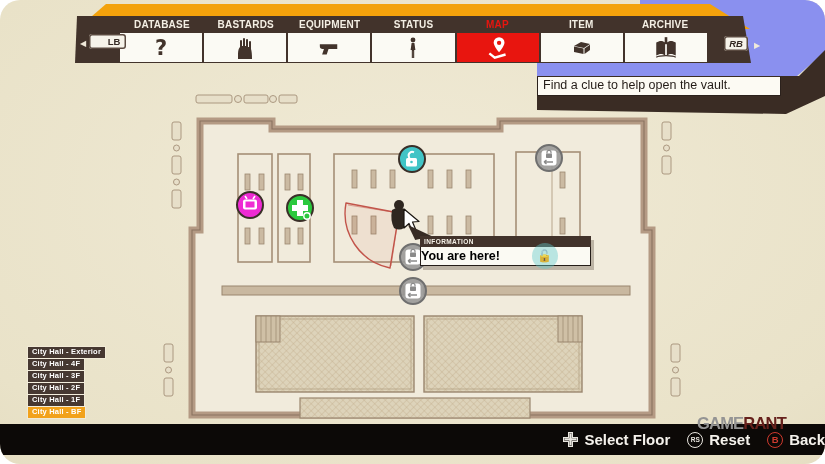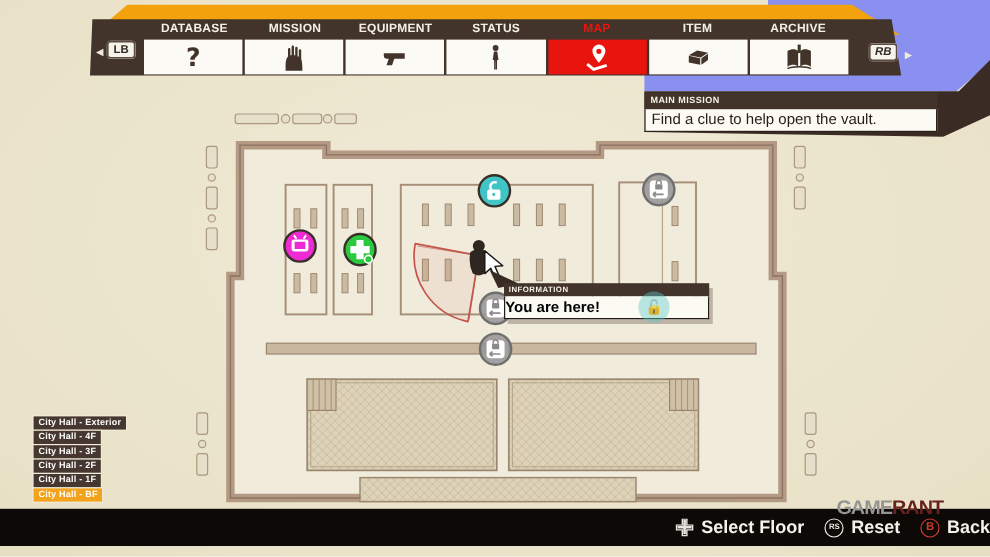--- a/index.html
+++ b/index.html
@@ -1,18 +1,18 @@
 <!DOCTYPE html>
 <html><head>
 <meta charset="utf-8">
 <style>
   html,body{margin:0;padding:0;}
   body{width:825px;height:464px;overflow:hidden;font-family:"Liberation Sans",sans-serif;}
   #stage{position:relative;width:825px;height:464px;overflow:hidden;
-    background:radial-gradient(120% 125% at 50% 42%, #f0ead6 0%, #e9e2c8 52%, #d9d0ae 100%);}
+    background:radial-gradient(120% 125% at 50% 42%, #f0ead6 0%, #e9e2c8 52%, #d9d0ae 100%);border-radius:20px;}
   
   #map-svg{position:absolute;left:0;top:0;z-index:1;}
   
   .hdr{position:absolute;z-index:5;}
   #hdr-svg{left:0;top:0;}
   #tab-strip{left:120px;top:33px;width:587px;height:29px;display:flex;gap:2px;background:#42332b;}
   .tab-cell{flex:1;background:#fbfaf4;display:flex;align-items:center;justify-content:center;color:#42332b;}
   .tab-cell.active{background:#e8150f;color:#fff;}
   #tab-labels{left:120px;top:19px;width:587px;height:13px;display:flex;}
   .tab-label{flex:1;text-align:center;font-size:10px;font-weight:800;color:#f4efe4;letter-spacing:.2px;}
@@ -211,21 +211,21 @@
 
   <svg class="hdr" id="hdr-svg" width="825" height="130" viewBox="0 0 825 130">
     <polygon points="640,0 825,0 825,52 797,76 537,76 537,62 640,62" fill="#8a90ef"></polygon>
     <polygon points="537,76 799,76 825,50 825,96 786,114 537,110" fill="#3a2c24"></polygon>
     <polygon points="106,4 710,4 750,29 77,29" fill="#f3a20c"></polygon>
     <polygon points="77,16 743,16 751,63 75,63" fill="#42332b"></polygon>
   </svg>
 
   <div class="hdr" id="tab-labels">
     <div class="tab-label">DATABASE</div>
-    <div class="tab-label">MISSION</div>
+    <div class="tab-label">BASTARDS</div>
     <div class="tab-label">EQUIPMENT</div>
     <div class="tab-label">STATUS</div>
     <div class="tab-label active">MAP</div>
     <div class="tab-label">ITEM</div>
     <div class="tab-label">ARCHIVE</div>
   </div>
 
   <div class="hdr" id="tab-strip">
     <div class="tab-cell">
       <svg width="24" height="26" viewBox="0 0 24 24">
@@ -265,26 +265,25 @@
       <svg width="26" height="26" viewBox="0 0 24 24">
         <rect x="10.8" y="2" width="2.4" height="6.5" fill="currentColor"></rect>
         <path fill="currentColor" d="M3,7 c3,-2 6,-2 8.2,0 v12 c-2.2,-2 -5.2,-2 -8.2,0 z"></path>
         <path fill="currentColor" d="M21,7 c-3,-2 -6,-2 -8.2,0 v12 c2.2,-2 5.2,-2 8.2,0 z"></path>
         <path fill="none" stroke="currentColor" stroke-width="1.2" d="M3,20.5 c3,-2 15,-2 18,0"></path>
       </svg>
     </div>
   </div>
 
   <div class="nav-arrow" style="left:80px;top:39px;">◀</div>
-  <div class="shoulder" style="left:89px;top:34px;">LB</div>
+  <div class="shoulder" style="left:89px;top:34px;padding-left:13px;">LB</div>
   <div class="shoulder" style="left:724px;top:36px;font-style:italic;">RB</div>
   <div class="nav-arrow" style="left:754px;top:41px;">▶</div>
 
   <div class="hdr" id="mission">
-    <div class="mh">MAIN MISSION</div>
     <div class="mb">Find a clue to help open the vault.</div>
   </div>
 
   <div id="info-pop">
     <div class="tail"></div>
     <div class="ih">INFORMATION</div>
     <div class="ib">You are here!</div>
   </div>
   <div id="ghost-marker">🔓</div>
 

